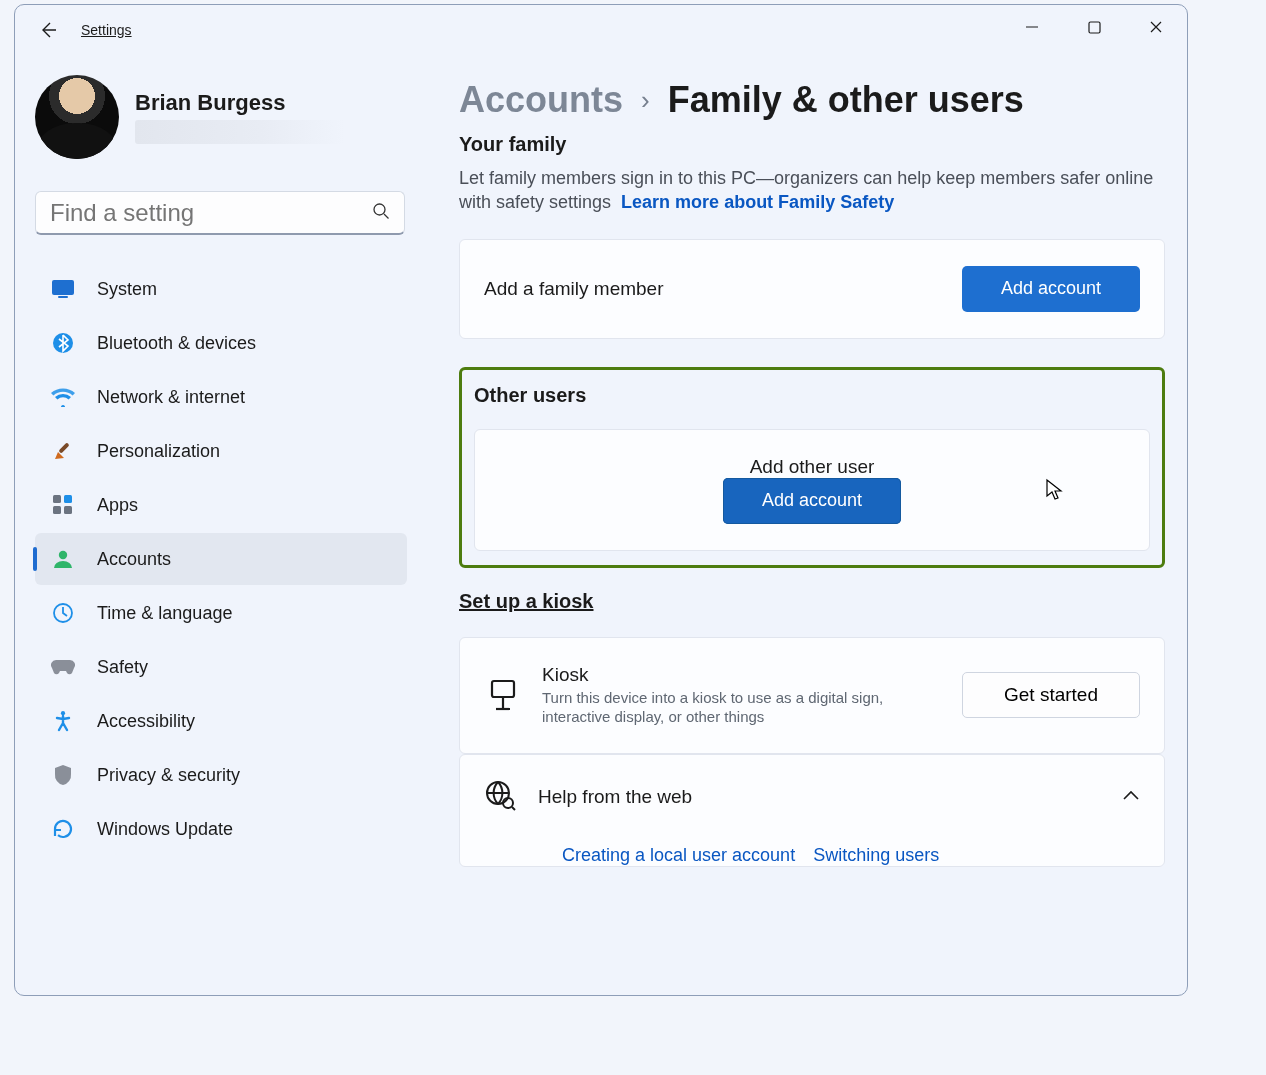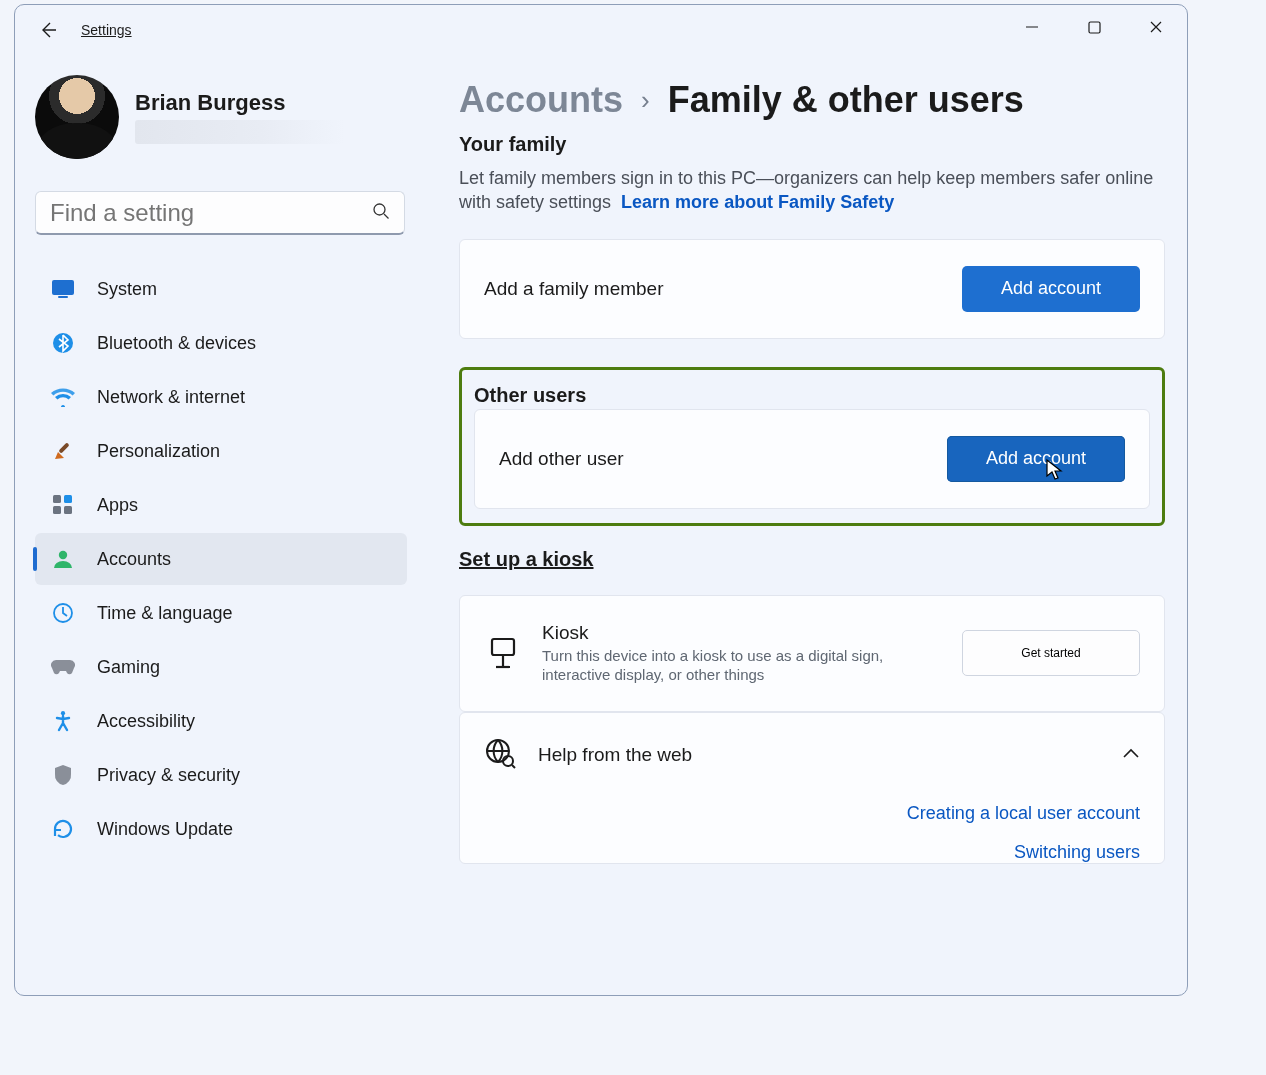--- a/index.html
+++ b/index.html
@@ -205,50 +205,50 @@
   .btn-primary.pressed {
     background: #1865be;
     box-shadow: inset 0 0 0 1px #14599f;
   }
   .btn-secondary {
     background: #fdfdfe;
     border: 1px solid #cfd5e0;
     border-radius: 5px;
     min-width: 178px;
     height: 46px;
-    font-size: 12px;
+    font-size: 19px;
     cursor: pointer;
   }
   .highlight-box {
     border: 3px solid #4d7c0f;
     border-radius: 6px;
     padding: 14px 12px 14px 12px;
     margin-top: 28px;
   }
   .highlight-box .section-label { margin-top: 0; }
-  .highlight-box .card { margin-top: 2px; }
+  .highlight-box .card { margin-top: 22px; flex-direction: column; }
   .kiosk-icon {
     width: 38px; height: 38px;
     margin-right: 20px;
     display:flex; align-items:center; justify-content:center;
   }
   
   .help-card {
     background: #fcfdff;
     border: 1px solid #e1e5ee;
     border-radius: 6px;
     padding: 24px 24px 0 24px;
   }
   .help-header {
     display: flex; align-items: center; gap: 22px;
   }
   .help-title { font-size: 19px; font-weight: 500; flex: 1; }
   .help-links {
     padding: 30px 0 0 78px;
-    display: flex; flex-direction: column; gap: 18px; text-align: right;
+    display: flex; flex-direction: row; gap: 18px;
   }
   .help-links span { color: #0a57c2; font-size: 18px; cursor: pointer; }
   .cursor-overlay {
     position: absolute;
     pointer-events: none;
   }
 </style>
 </head>
 <body>
 
@@ -370,21 +370,21 @@
               </svg>
             </span>
           <span>Time &amp; language</span>
         </div>
         <div class="nav-item">
           <span class="nav-icon">
               <svg width="24" height="18" viewBox="0 0 24 18" fill="#8a8f99">
                 <path d="M5 2 h14 a5 5 0 0 1 4 8 l-2 5 a3 3 0 0 1 -5 0 l-1 -2 h-6 l-1 2 a3 3 0 0 1 -5 0 l-2 -5 a5 5 0 0 1 4 -8 Z"></path>
               </svg>
             </span>
-          <span>Gaming</span>
+          <span>Safety</span>
         </div>
         <div class="nav-item">
           <span class="nav-icon">
               <svg width="22" height="22" viewBox="0 0 22 22" fill="#1e8fe8">
                 <circle cx="11" cy="3.2" r="2.1"></circle>
                 <path d="M11 6 V13 M5 8 L11 9 L17 8 M11 13 L7 20 M11 13 L15 20" stroke="#1e8fe8" stroke-width="2.4" fill="none" stroke-linecap="round"></path>
               </svg>
             </span>
           <span>Accessibility</span>
         </div>

